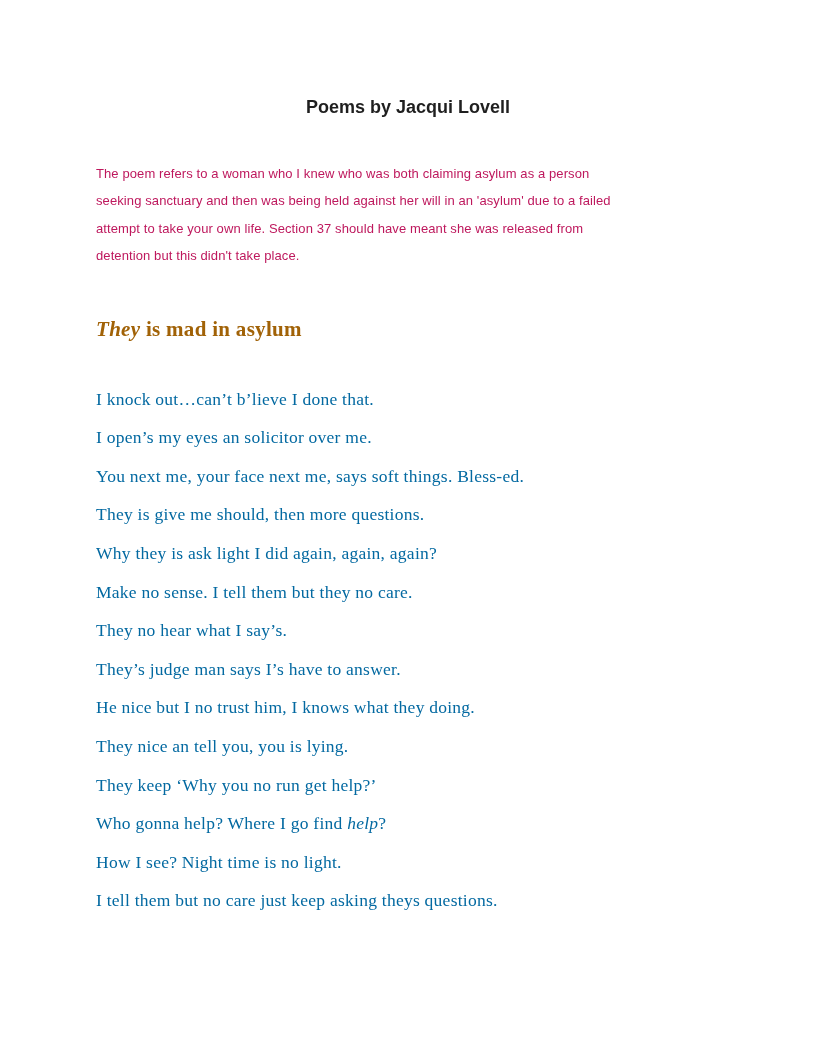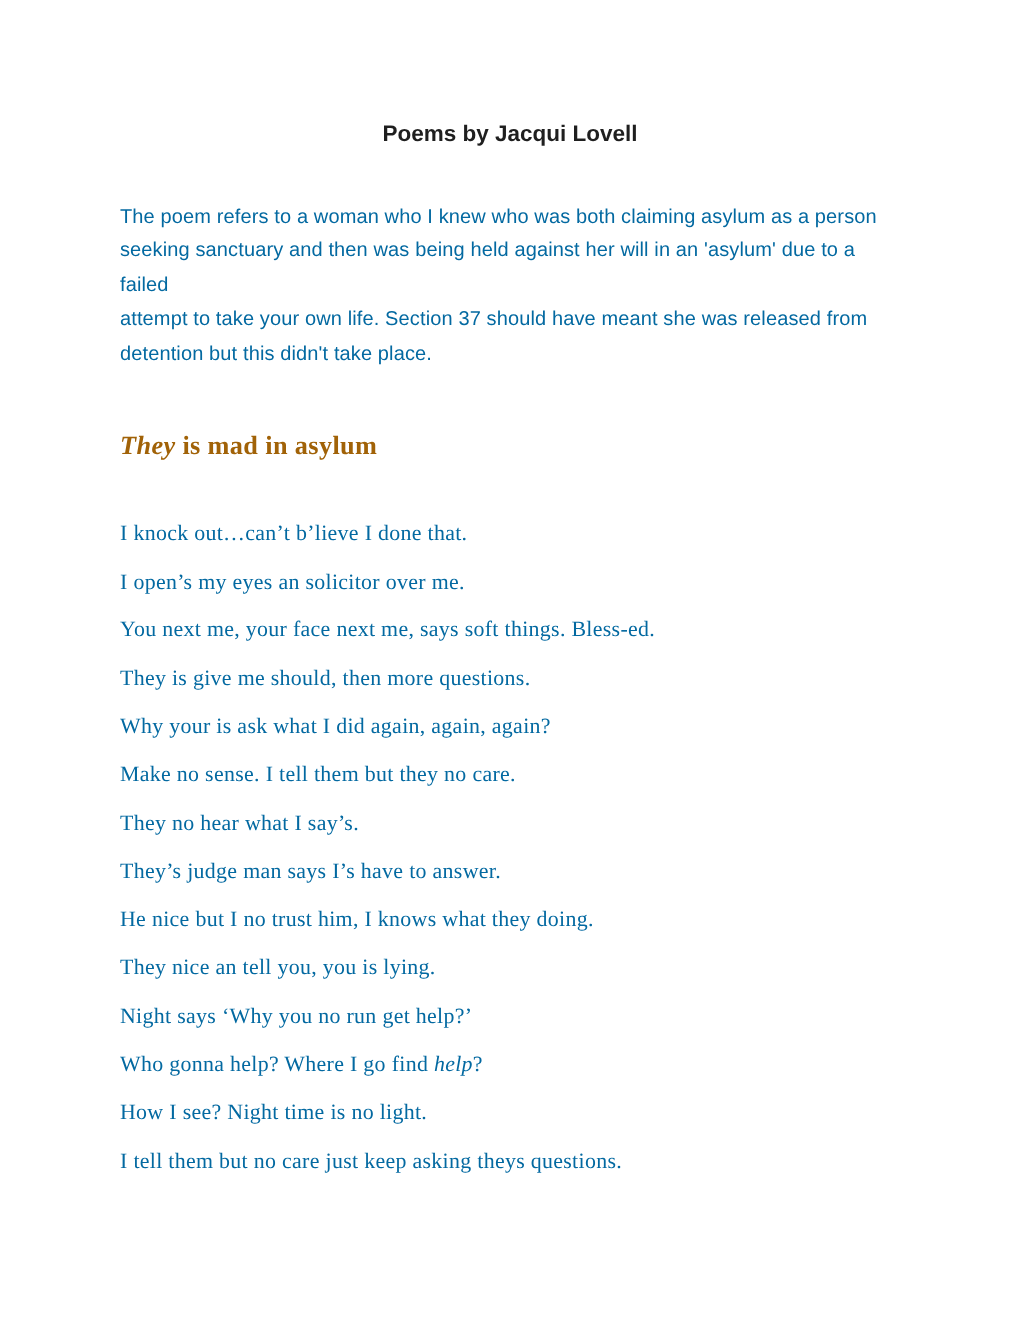--- a/index.html
+++ b/index.html
@@ -27,24 +27,24 @@
     font-weight: 700;
     font-size: 18px;
     line-height: 23px;
     text-align: center;
     color: #1f1f1f;
   }
   .intro {
     margin: 0;
     padding-top: 41px;
     font-family: "Liberation Sans", sans-serif;
-    font-size: 16px;
+    font-size: 13px;
     line-height: 27.4px;
     letter-spacing: 0.1px;
-    color: #0369a1;
+    color: #be185d;
   }
   .intro .intro-line {
     display: block;
   }
   .poem-heading {
     margin: 0;
     padding-top: 46px;
     font-family: "Liberation Serif", serif;
     font-weight: 700;
     font-size: 21px;
@@ -81,24 +81,24 @@
       <span class="intro-line">seeking sanctuary and then was being held against her will in an 'asylum' due to a failed</span>
       <span class="intro-line">attempt to take your own life. Section 37 should have meant she was released from</span>
       <span class="intro-line">detention but this didn't take place.</span>
     </p>
   <h2 class="poem-heading"><em>They</em><span> is mad in asylum</span></h2>
   <div class="poem">
       <p><span>I knock out…can’t b’lieve I done that.</span></p>
       <p><span>I open’s my eyes an solicitor over me.</span></p>
       <p><span>You next me, your face next me, says soft things. Bless-ed.</span></p>
       <p><span>They is give me should, then more questions.</span></p>
-      <p><span>Why your is ask what I did again, again, again?</span></p>
+      <p><span>Why they is ask light I did again, again, again?</span></p>
       <p><span>Make no sense. I tell them but they no care.</span></p>
       <p><span>They no hear what I say’s.</span></p>
       <p><span>They’s judge man says I’s have to answer.</span></p>
       <p><span>He nice but I no trust him, I knows what they doing.</span></p>
       <p><span>They nice an tell you, you is lying.</span></p>
-      <p><span>Night says ‘Why you no run get help?’</span></p>
+      <p><span>They keep ‘Why you no run get help?’</span></p>
       <p><span>Who gonna help? Where I go find </span><em>help</em><span>?</span></p>
       <p><span>How I see? Night time is no light.</span></p>
       <p><span>I tell them but no care just keep asking theys questions.</span></p>
     </div>
 </div>
 
 </body></html>

